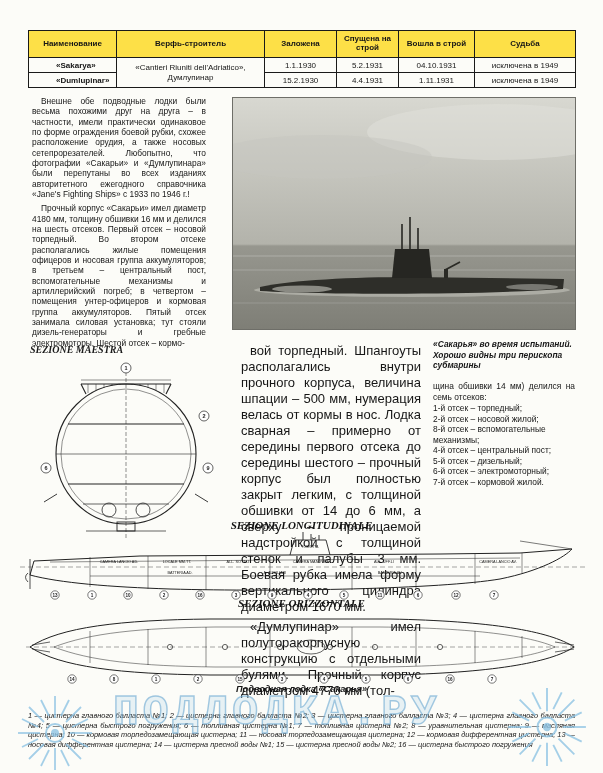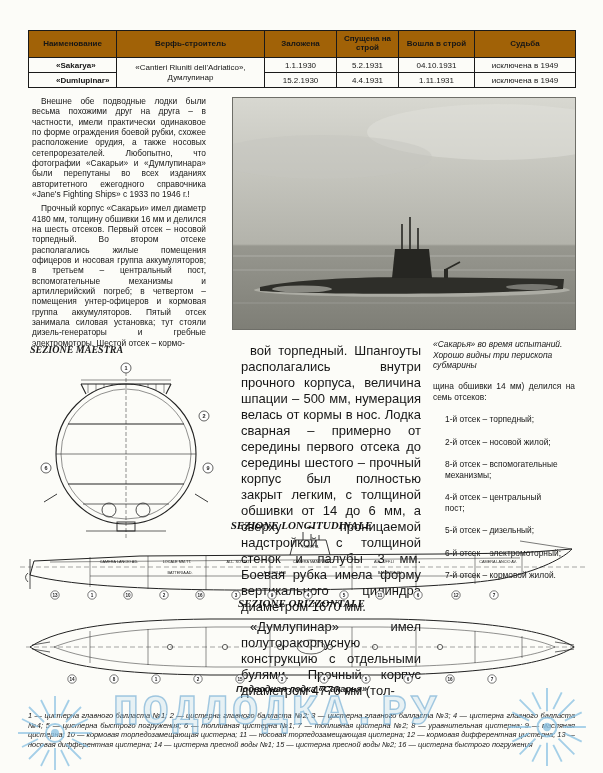--- a/index.html
+++ b/index.html
@@ -4,33 +4,33 @@
 <style>
   html,body { margin:0; padding:0; background:#e8e8e4; }
   .page {
     position:relative; width:603px; height:773px; margin:0 auto;
     background:#fcfcf8; overflow:hidden;
     font-family:"Liberation Sans", sans-serif; color:#161616;
   }
   
   table.ships { position:absolute; left:28px; top:30px; width:547px; border-collapse:collapse; font-size:8px; table-layout:fixed; }
   .ships th, .ships td { border:1px solid #1a1a1a; padding:1px 3px; overflow:hidden; }
-  .ships th { background:#a16207; font-weight:bold; text-align:center; vertical-align:middle; height:24px; line-height:1.1; }
+  .ships th { background:#fde047; font-weight:bold; text-align:center; vertical-align:middle; height:24px; line-height:1.1; }
   .ships td { height:12px; vertical-align:middle; }
   .ships td.name { font-weight:bold; text-align:left;padding-left:27px; }
   .ships td.c { text-align:center; }
   .ships td.builder { text-align:center; line-height:1.2; }
   
   .colL { position:absolute; left:28px; top:92px; width:182px; font-size:8.4px; line-height:1.23; text-align:justify; }
   .colL p, .colM p { margin:4px; text-indent:9px; }
   .colM { position:absolute; left:237px; top:339px; width:188px; font-size:13px; line-height:1.23; text-align:justify; }
-  .photo-caption { position:absolute; left:433px; top:339px; width:142px; font-size:8.4px; font-weight:normal; font-style:italic; line-height:1.26; }
+  .photo-caption { position:absolute; left:433px; top:339px; width:142px; font-size:8.4px; font-weight:bold; font-style:italic; line-height:1.26; }
   .colR { position:absolute; left:433px; top:381px; width:142px; font-size:8.4px; line-height:1.25; }
   .colR .intro { margin:0 0 1px 0; text-align:justify; }
-  .colR .item { margin:12px; }
+  .colR .item { margin:0; }
   
   .photo { position:absolute; left:232px; top:97px; width:344px; height:233px; background:#b5b5ae; }
   
   .maestra { position:absolute; left:26px; top:342px; width:200px; height:198px; }
   .sez-label { font-family:Liberation Serif, serif; font-style:italic; font-weight:bold; color:#141414; }
   .label-long { position:absolute; left:400px; top:519px; width:185px; text-align:center; font-size:11px; }
   .label-oriz { position:absolute; left:408px; top:597px; width:170px; text-align:center; font-size:11px; }
   .svg-long { position:absolute; left:20px; top:531px; }
   .svg-oriz { position:absolute; left:20px; top:609px; }
   .cap { position:absolute; left:0; width:100%; text-align:center; font-weight:bold; font-style:italic; }

